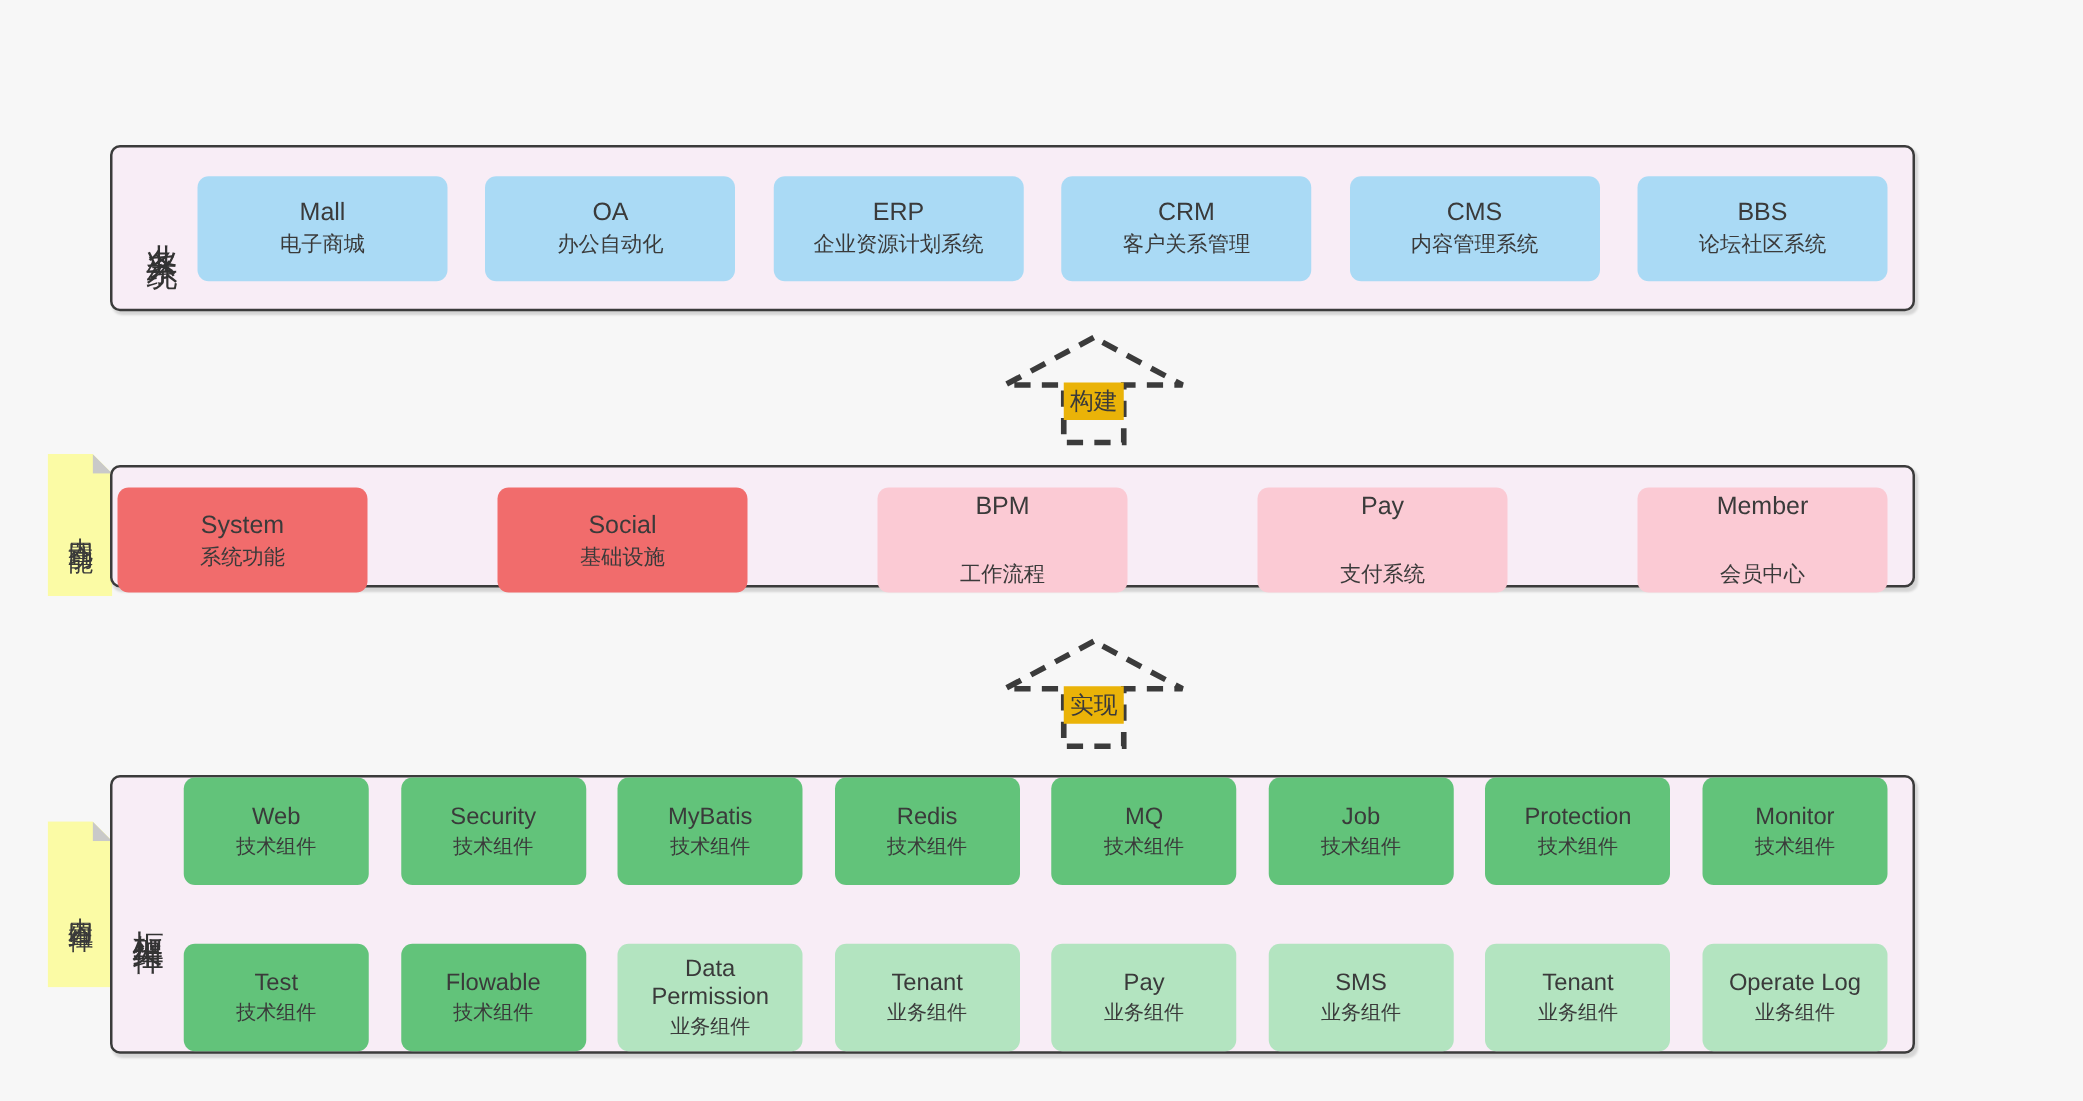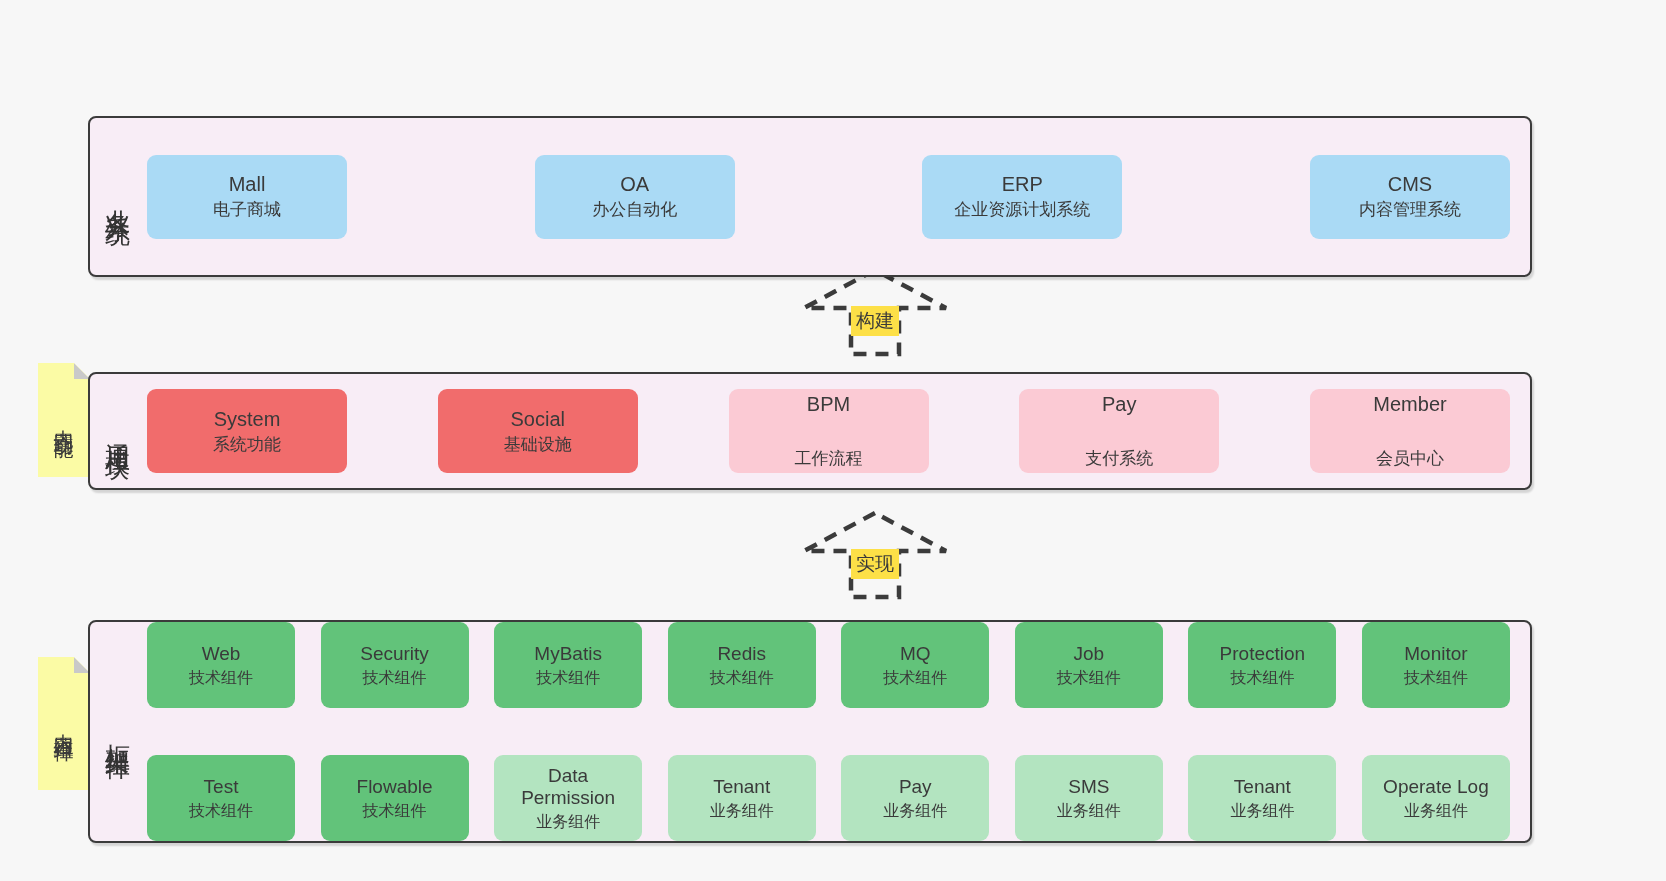--- a/index.html
+++ b/index.html
@@ -18,22 +18,22 @@
   .band {
     position:absolute; left:88px; width:1444px;
     background:var(--band_bg,#f8edf6);
     border:2px solid var(--border,#3b3b3b);
     border-radius:8px;
     box-sizing:border-box;
     display:flex;
     box-shadow:2px 3px 2px rgba(0,0,0,0.14);
     z-index:2;
   }
-  .band1 { top:116px; height:161px; }
-  .band2 { top:372px; height:118px; }
+  .band1 { top:116px; height:133px;padding-left:11px; }
+  .band2 { top:372px; height:98px;flex-direction:column; }
   .band3 { top:620px; height:223px; }
 
   .band-label {
     writing-mode:vertical-rl;
     text-orientation:upright;
     font-size:25px;
     color:#333;
     letter-spacing:4px;
     line-height:1;
     align-self:center;
@@ -79,21 +79,21 @@
   .green-light { background:var(--green_light,#b3e4c0); }
 
   
   .arrow { position:absolute; width:150px; height:92px; z-index:1; }
   .arrow1 { left:800px; top:266px; }
   .arrow2 { left:800px; top:509px; }
   .arrow svg { display:block; }
   .arrow-label {
     position:absolute; top:40px; left:50%;
     transform:translateX(-50%);
-    background:#fde047;
+    background:#eab308;
     padding:2px 5px;
     font-size:19px;
     color:#3a3a3a;
     white-space:nowrap;
   }
 
   
   .sticky {
     position:absolute; left:38px; width:52px;
     background:var(--sticky_yellow,#fbfba5);
@@ -133,22 +133,30 @@
       </div>
       <div class="box blue">
         <div class="box-title">OA</div>
         <div class="box-subtitle">办公自动化</div>
       </div>
       <div class="box blue">
         <div class="box-title">ERP</div>
         <div class="box-subtitle">企业资源计划系统</div>
       </div>
       <div class="box blue">
+        <div class="box-title">CRM</div>
+        <div class="box-subtitle">客户关系管理</div>
+      </div>
+      <div class="box blue">
         <div class="box-title">CMS</div>
         <div class="box-subtitle">内容管理系统</div>
+      </div>
+      <div class="box blue">
+        <div class="box-title">BBS</div>
+        <div class="box-subtitle">论坛社区系统</div>
       </div>
     </div>
   </div>
 
   <div class="arrow arrow1">
     <svg viewBox="0 0 150 92" width="150" height="92">
       <path d="M75 4 L4 42 L51 42 L51 88 L99 88 L99 42 L146 42 Z" fill="none" stroke="#3b3b3b" stroke-width="4.5" stroke-dasharray="13 9"></path>
     </svg>
     <div class="arrow-label">构建</div>
   </div>

